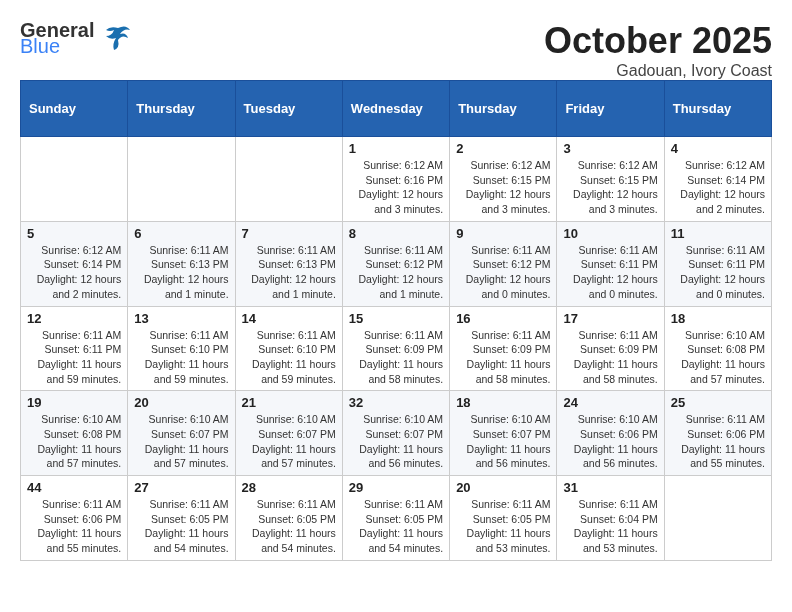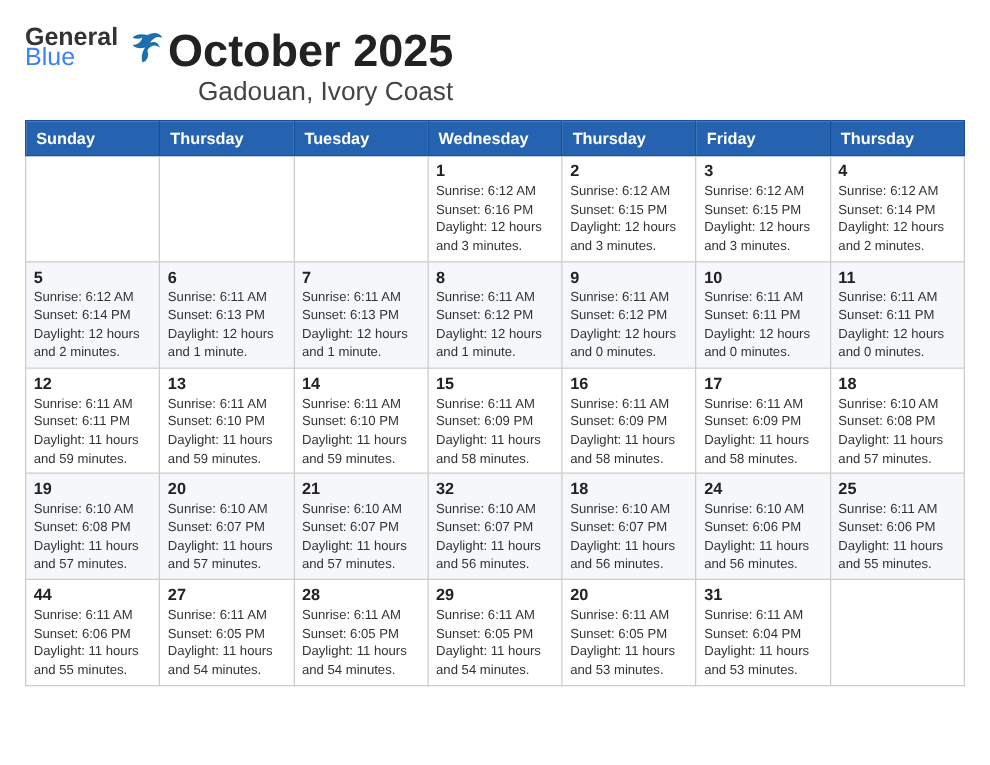--- a/index.html
+++ b/index.html
@@ -5,56 +5,57 @@
     * { box-sizing: border-box; margin: 0; padding: 0; }
     body {
       font-family: Arial, sans-serif;
       background: #fff;
       width: 792px;
       min-height: 612px;
       padding: 20px;
     }
     .header {
       display: flex;
+      justify-content: space-between;
       align-items: flex-start;
-      margin-bottom: 10px;
+      gap: 36px;
     }
     .logo {
       display: flex;
       flex-direction: column;
       align-items: flex-start;
     }
     .logo-wrapper {
       display: flex;
       align-items: center;
       gap: 4px;
     }
     .title-block {
       text-align: right;
     }
     .month-title {
       font-size: 36px;
       font-weight: bold;
       color: #222;
     }
     .location {
-      font-size: 21px;
+      font-size: 16px;
       color: #444;
     }
     .calendar {
       width: 100%;
       border-collapse: collapse;
       border: 1px solid #ccc;
     }
     .calendar th {
       background-color: #2563b0;
       color: #fff;
       font-size: 13px;
       font-weight: bold;
-      padding: 6px 8px;
+      padding: 20px 8px;
       text-align: left;
       border: 1px solid #1a4f9a;
     }
     .calendar td {
       border: 1px solid #ccc;
       vertical-align: top;
       padding: 4px 6px;
       font-size: 11px;
       color: #222;
       width: calc(100%/7);
@@ -66,20 +67,21 @@
     }
     .day-number {
       font-size: 13px;
       font-weight: bold;
       margin-bottom: 2px;
     }
     .day-info {
       font-size: 10.5px;
       color: #333;
       line-height: 1.4;
+      text-align: right;
     }
     .empty { background: #f9f9f9; }
   </style>
 </head>
 <body>
 
 <div class="header">
   <div class="logo">
     <div class="logo-wrapper">
       <div style="display:flex; flex-direction:column; line-height:1;">

